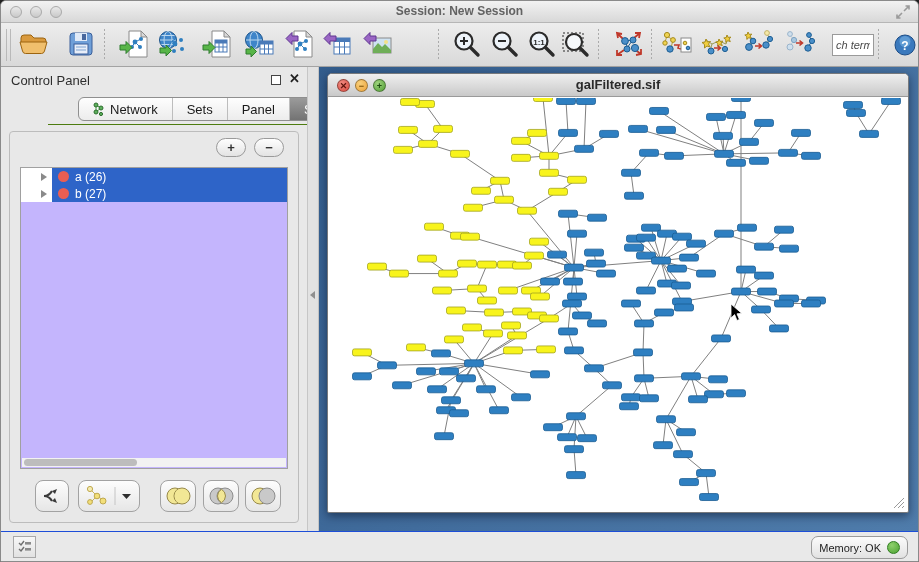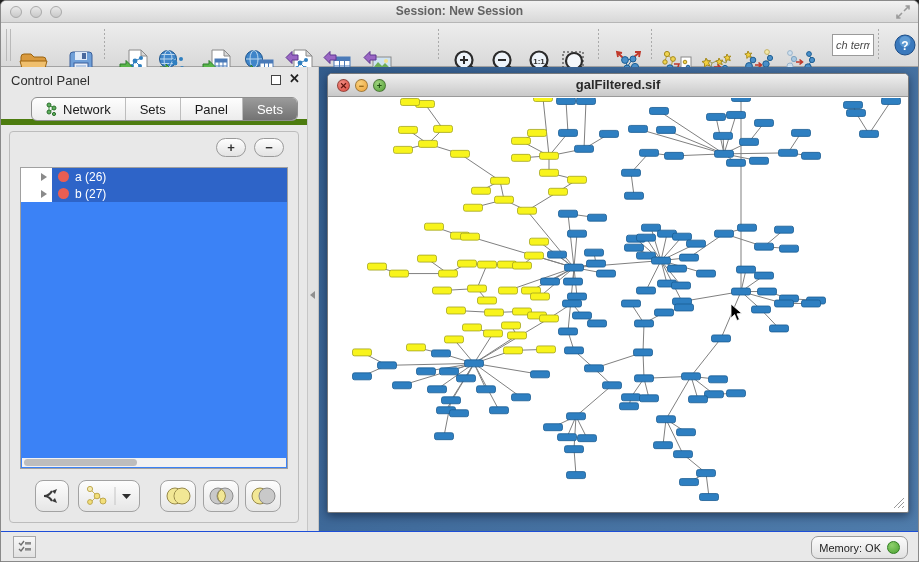--- a/index.html
+++ b/index.html
@@ -17,57 +17,57 @@
   .win-title { text-align:center; line-height:21px; font-size:12px; color:#636363;font-weight:bold; }
   .fs-icon { position:absolute; right:8px; top:4px; width:14px; height:14px; color:#9a9a9a; }
 
   
   .toolbar { position:relative; height:44px;
     background:linear-gradient(#ededed,#d9d9d9); border-bottom:1px solid #a3a3a3; }
   .tb-grip { position:absolute; left:5px; top:6px; width:5px; height:32px;
     border-left:1px solid #b9b9b9; border-right:1px solid #b9b9b9; }
   .tb-sep { position:absolute; top:6px; width:1px; height:32px;
     background-image:linear-gradient(#aaa 50%, transparent 50%); background-size:1px 4px; }
-  .tb-btn { position:absolute; top:23px; width:36px; height:34px; border:none;
+  .tb-btn { position:absolute; top:4px; width:36px; height:34px; border:none;
     background:transparent; padding:1px; cursor:default; }
   .tb-btn svg { width:32px; height:32px; display:block; margin:auto; }
   .search-field { position:absolute; left:831px; top:11px; width:42px; height:22px;
     border:1px solid #9a9a9a; background:#fff; font-size:11px; font-style:italic;
     color:#4a4a4a; padding:0 3px; font-family:"Liberation Sans",sans-serif; }
   .help-btn { position:absolute; left:893px; top:11px; width:22px; height:22px;
     border:none; background:transparent; padding:0; }
 
   
   .main { position:absolute; top:66px; bottom:30px; left:0; right:0; display:flex; }
 
   
   .control-panel { width:306px; background:#e8e8e8; position:relative; }
   .cp-header { height:28px; position:relative;padding-left:28px; }
   .cp-title { position:absolute; left:10px; top:6px; font-size:13px; color:#2e2e2e; }
   .cp-float { position:absolute; right:26px; top:8px; width:10px; height:10px;
     border:1.5px solid #444; background:#fff; }
   .cp-close { position:absolute; right:7px; top:4px; font-size:13px; font-weight:bold; color:#222; }
-  .cp-tabs { position:relative; height:30px; border-bottom:6px solid #4d7c0f; }
+  .cp-tabs { position:relative; height:30px; border-bottom:1px solid #4d7c0f;margin-left:47px; }
   .seg-control { position:absolute; left:30px; top:2px; height:24px; display:flex;
     border:1px solid #8f8f8f; border-radius:6px; overflow:hidden;
     background:linear-gradient(#fefefe,#ececec); }
   .seg { display:flex; align-items:center; justify-content:center; gap:5px;
     font-size:13px; color:#1a1a1a; border-right:1px solid #bdbdbd; padding:0 14px; }
   .seg:last-child { border-right:none; }
   .seg.active { background:linear-gradient(#9b9b9b,#737373); color:#fff; }
   .seg svg { width:12px; height:14px; }
 
   .cp-panel { position:absolute; top:64px; left:8px; right:8px; bottom:8px;
     border:1px solid #bcbcbc; border-radius:4px; background:#e8e8e8; }
   .pm-row { position:absolute; top:6px; right:14px; display:flex; gap:8px; }
   .pm-btn { width:30px; height:19px; border:1px solid #9a9a9a; border-radius:10px;
     background:linear-gradient(#fefefe,#e3e3e3); font-size:13px; font-weight:bold;
     color:#333; line-height:15px; }
   .sets-list { position:absolute; top:35px; left:10px; right:10px; bottom:53px;
-    background:#3b82f6; border:1px solid #a0a0a0; overflow:hidden; }
+    background:#c4b5fd; border:1px solid #a0a0a0; overflow:hidden; }
   .set-row { display:flex; height:17px; align-items:stretch; }
   .row-gutter { width:31px; background:#fff; display:flex; align-items:center;
     justify-content:flex-end; padding-right:5px; }
   .expander { width:0; height:0; border-left:6px solid #8a8a8a;
     border-top:4px solid transparent; border-bottom:4px solid transparent; }
   .row-sel { flex:1; background:#2e64c8; display:flex; align-items:center; gap:6px;
     padding-left:6px; color:#fff; font-size:12px; }
   .set-dot { width:11px; height:11px; border-radius:50%; background:#ea5e53; }
   .hscroll { position:absolute; left:1px; right:1px; bottom:1px; height:9px; background:#f2f2f2; }
   .hscroll-thumb { position:absolute; left:2px; top:1px; width:113px; height:7px;

